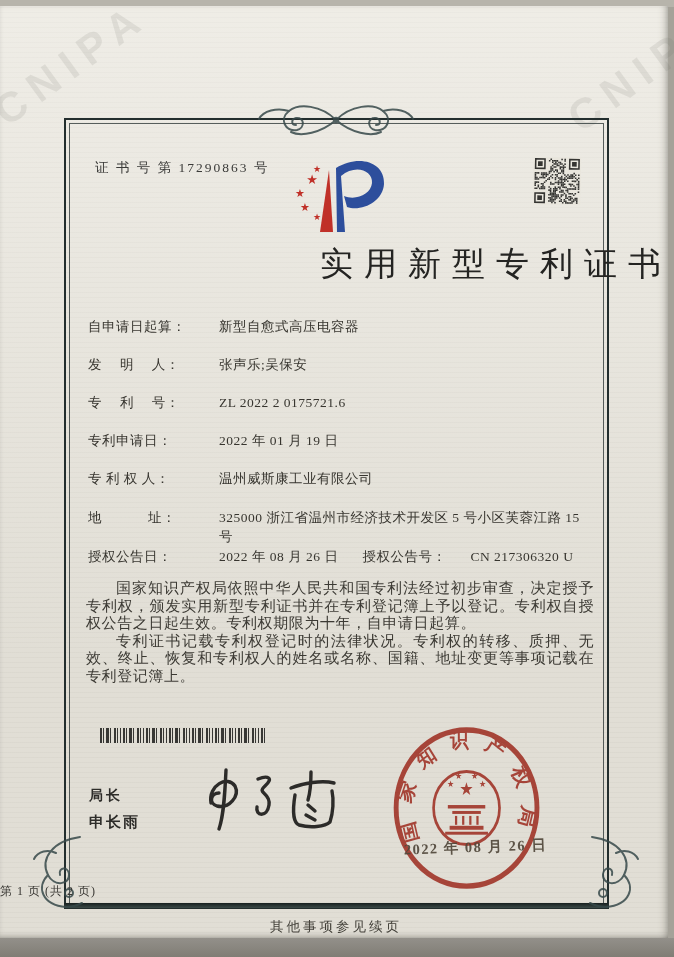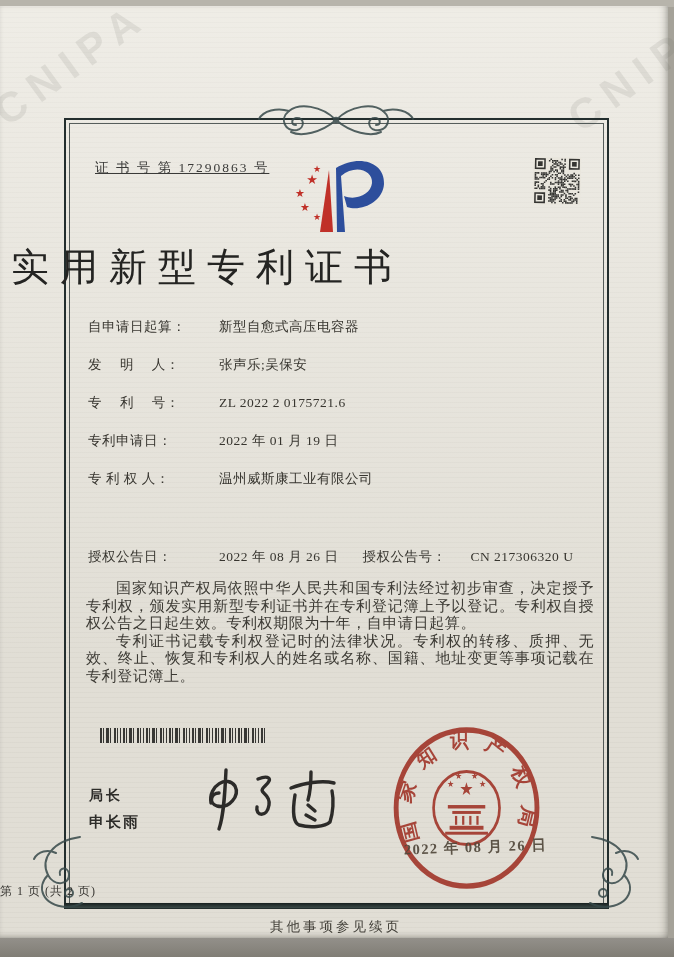--- a/index.html
+++ b/index.html
@@ -34,27 +34,26 @@
     content:"";position:absolute;left:3px;top:3px;right:3px;bottom:3px;
     border:1px solid rgba(35,46,46,.75);
   }
   .frame-bottom-thick{
     position:absolute;left:64px;top:897px;width:544px;height:4.5px;
     background:linear-gradient(180deg,#17201f,#3c4a48);
   }
   .cert-no{
     position:absolute;left:95px;top:153px;font-size:13.5px;color:#3a3a38;
     letter-spacing:2px;
-    text-decoration:underline;
   }
   .logo{position:absolute;left:293px;top:144px;}
   .qr{position:absolute;left:533px;top:151px;transform:rotate(1.2deg);opacity:.92;}
   .title{
-    position:absolute;left:0;top:236px;width:672px;text-align:left;
-    font-size:38px;color:#242422;letter-spacing:11px;text-indent:11px;
+    position:absolute;left:0;top:236px;width:672px;text-align:right;
+    font-size:33px;color:#242422;letter-spacing:11px;text-indent:11px;
   }
   .field-row{position:absolute;left:88px;display:flex;font-size:13.5px;color:#37352f;}
   .field-label{display:inline-block;width:107px;white-space:pre;letter-spacing:.5px;flex:none;}
   .field-value{letter-spacing:.5px;line-height:18.5px;margin-left:24px;}
   .row-1{top:312px}.row-2{top:350px}.row-3{top:388px}.row-4{top:426px}
   .row-5{top:464px}.row-6{top:503px}.row-7{top:542px}
   .addr-value{max-width:362px;}
   .grant-no-label{white-space:pre;}
   .paragraphs{
     position:absolute;left:86px;top:574px;width:508px;
@@ -469,20 +468,24 @@
     <span class="field-value">ZL 2022 2 0175721.6</span>
   </div>
   <div class="field-row row-4">
     <span class="field-label">专利申请日：</span>
     <span class="field-value">2022 年 01 月 19 日</span>
   </div>
   <div class="field-row row-5">
     <span class="field-label">专 利 权 人：</span>
     <span class="field-value">温州威斯康工业有限公司</span>
   </div>
+  <div class="field-row row-6">
+    <span class="field-label">地　　　 址：</span>
+    <span class="field-value addr-value">325000 浙江省温州市经济技术开发区 5 号小区芙蓉江路 15 号</span>
+  </div>
   <div class="field-row row-7">
     <span class="field-label">授权公告日：</span>
     <span class="field-value">2022 年 08 月 26 日</span>
     <span class="field-value grant-no-label">授权公告号：</span>
     <span class="field-value">CN 217306320 U</span>
   </div>
 
   <div class="paragraphs">
     <p>国家知识产权局依照中华人民共和国专利法经过初步审查，决定授予专利权，颁发实用新型专利证书并在专利登记簿上予以登记。专利权自授权公告之日起生效。专利权期限为十年，自申请日起算。</p>
     <p>专利证书记载专利权登记时的法律状况。专利权的转移、质押、无效、终止、恢复和专利权人的姓名或名称、国籍、地址变更等事项记载在专利登记簿上。</p>

